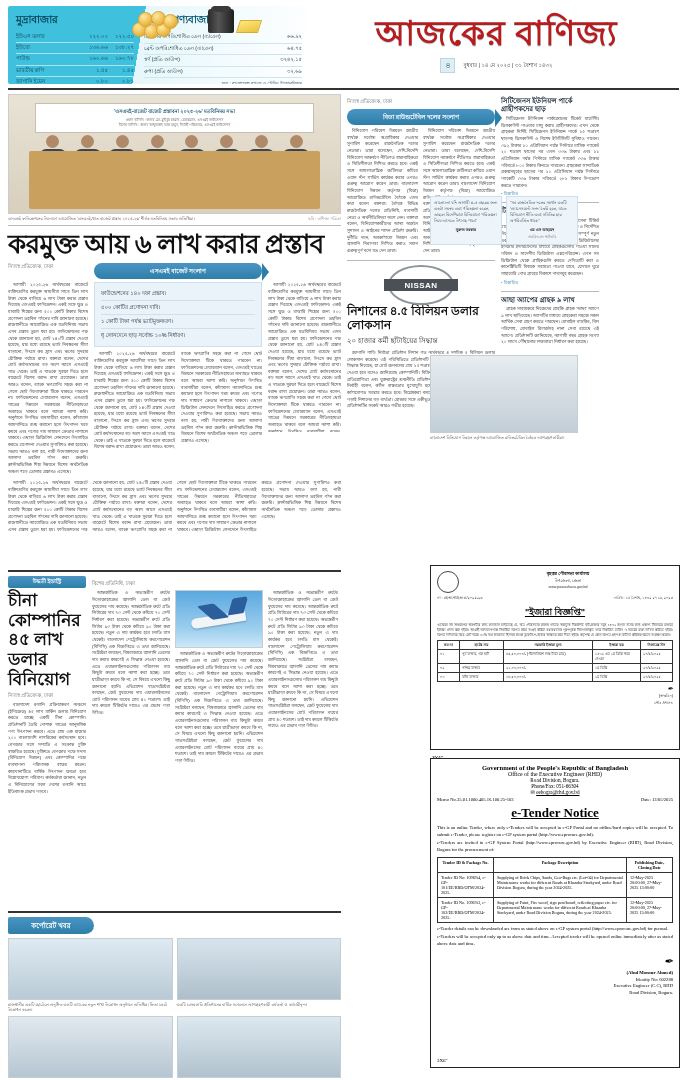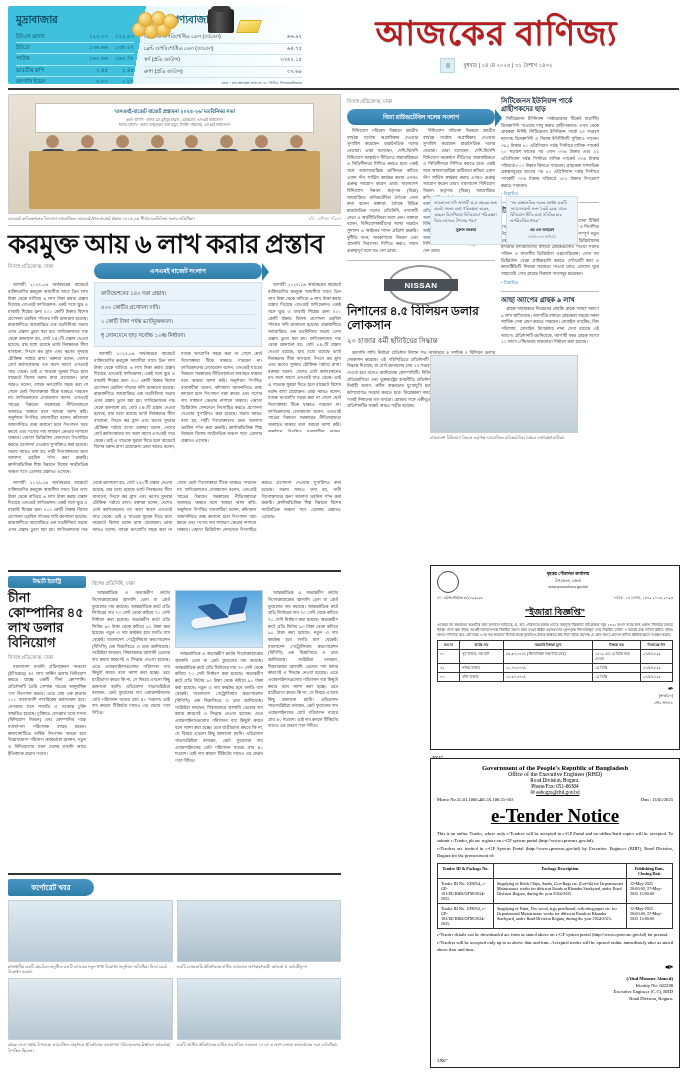--- a/index.html
+++ b/index.html
@@ -117,21 +117,21 @@
   .ad-table { width:100%; border-collapse:collapse; font-size:3.5px; margin-top:3px;}
   .ad-table th,.ad-table td{border:1px solid #333;padding:1.5px 2px;vertical-align:top;}
   .ad-table th{text-align:center;font-weight:bold;}
   .ad-size{font-size:5px;margin-top:3px;}
 
   .eten { font-family:"Liberation Serif", serif; }
   .eten .gov { text-align:center; font-size:6.6px; font-weight:bold; }
   .eten .l2  { text-align:center; font-size:5.8px; }
   .eten .l3  { text-align:center; font-size:5.2px; }
   .eten .memo{ display:flex; justify-content:space-between; font-size:4.6px; margin-top:2px;}
-  .eten h1 { text-align:center; font-size:19px; font-weight:bold; text-decoration:underline; margin:3px 0 4px; }
+  .eten h1 { text-align:center; font-size:13px; font-weight:bold; text-decoration:underline; margin:3px 0 4px; }
   .eten p { font-size:4.6px; line-height:1.45; text-align:justify; margin-bottom:2px;}
   .eten table { width:100%; border-collapse:collapse; font-size:4.2px; margin:3px 0;}
   .eten th,.eten td{ border:1px solid #333; padding:2px 3px; vertical-align:top;}
   .eten th{ text-align:center; font-weight:bold;}
   .sign { text-align:right; margin-top:6px; font-size:4.6px; line-height:1.4;}
   .sign .scr { font-family:"Liberation Serif", serif; font-style:italic; font-size:11px; margin-bottom:1px;}
   .sign b{font-size:4.8px;}
   u.lnk { text-decoration:underline; }
 </style>
 </head>
@@ -318,21 +318,21 @@
 
       <div class="bn-body cols4" style="margin-top:3px;height:86px;overflow:hidden">
         <p>আগামী ২০২৫-২৬ অর্থবছরের বাজেটে ব্যক্তিশ্রেণির করমুক্ত আয়সীমা সাড়ে তিন লাখ টাকা থেকে বাড়িয়ে ৬ লাখ টাকা করার প্রস্তাব দিয়েছে এসএমই ফাউন্ডেশন। একই সঙ্গে ক্ষুদ্র ও মাঝারি শিল্পের জন্য ৫০০ কোটি টাকার বিশেষ প্রণোদনা তহবিল গঠনের দাবি জানানো হয়েছে। রাজধানীতে আয়োজিত এক মতবিনিময় সভায় এসব প্রস্তাব তুলে ধরা হয়। ফাউন্ডেশনের পক্ষ থেকে জানানো হয়, মোট ১৪০টি প্রস্তাব দেওয়া হয়েছে, যার মধ্যে রয়েছে ভ্যাট নিবন্ধনের সীমা বাড়ানো, উৎসে কর হ্রাস এবং ঋণের সুদহার যৌক্তিক পর্যায়ে রাখা। বক্তারা বলেন, দেশের মোট কর্মসংস্থানের বড় অংশ আসে এসএমই খাত থেকে। তাই এ খাতকে সুরক্ষা দিতে হলে বাজেটে বিশেষ বরাদ্দ রাখা প্রয়োজন। তারা আরও বলেন, ব্যাংক ঋণপ্রাপ্তি সহজ করা না গেলে ছোট উদ্যোক্তারা টিকে থাকতে পারবেন না। ফাউন্ডেশনের চেয়ারম্যান বলেন, এসএমই খাতের উন্নয়নে সরকারের নীতিসহায়তা অব্যাহত থাকবে বলে আমরা আশা করি। অনুষ্ঠানে উপস্থিত ব্যবসায়ীরা বলেন, কাঁচামাল আমদানিতে শুল্ক কমানো হলে উৎপাদন খরচ কমবে এবং পণ্যের দাম সাধারণ ক্রেতার নাগালে থাকবে। এছাড়া ডিজিটাল লেনদেনে উৎসাহিত করতে প্রণোদনা দেওয়ার সুপারিশও করা হয়েছে। সভায় আরও বলা হয়, নারী উদ্যোক্তাদের জন্য আলাদা তহবিল গঠন করা জরুরি। ক্লাস্টারভিত্তিক শিল্প উন্নয়নে বিশেষ অর্থনৈতিক অঞ্চল গড়ে তোলার প্রস্তাবও এসেছে।</p>
       </div>
 
       <div class="rule-thick"></div>
 
       <div style="display:flex;gap:6px">
         <div style="width:78px">
           <div class="pill" style="font-size:5.2px;padding:2px 4px;border-radius:2px">উদ্ধতী ইন্ডাস্ট্রি</div>
-          <div class="head2" style="font-size:13px;margin-top:3px">চীনা কোম্পানির ৪৫ লাখ ডলার বিনিয়োগ</div>
+          <div class="head2" style="font-size:17px;margin-top:3px">চীনা কোম্পানির ৪৫ লাখ ডলার বিনিয়োগ</div>
           <div class="byline" style="margin-top:3px">
             <span>নিজস্ব প্রতিবেদক,</span>
             <span>ঢাকা</span>
           </div>
           <div class="bn-body" style="height:205px;overflow:hidden">
             <p>বাংলাদেশ রপ্তানি প্রক্রিয়াকরণ অঞ্চলে (ইপিজেড) ৪৫ লাখ মার্কিন ডলার বিনিয়োগ করতে যাচ্ছে একটি চীনা কোম্পানি। প্রতিষ্ঠানটি তৈরি পোশাক খাতের আনুষঙ্গিক পণ্য উৎপাদন করবে। এতে প্রায় এক হাজার ২০০ বাংলাদেশি নাগরিকের কর্মসংস্থান হবে। বেপজার সঙ্গে সম্প্রতি এ সংক্রান্ত চুক্তি স্বাক্ষরিত হয়েছে। চুক্তিতে বেপজার পক্ষে সদস্য (বিনিয়োগ উন্নয়ন) এবং কোম্পানির পক্ষে ব্যবস্থাপনা পরিচালক স্বাক্ষর করেন। কারখানাটিতে বার্ষিক উৎপাদন ক্ষমতা হবে উল্লেখযোগ্য পরিমাণ। কর্মকর্তারা জানান, নতুন এ বিনিয়োগের ফলে দেশের রপ্তানি আয়ে ইতিবাচক প্রভাব পড়বে।</p>
           </div>
         </div>
 
         <div style="width:249px">

